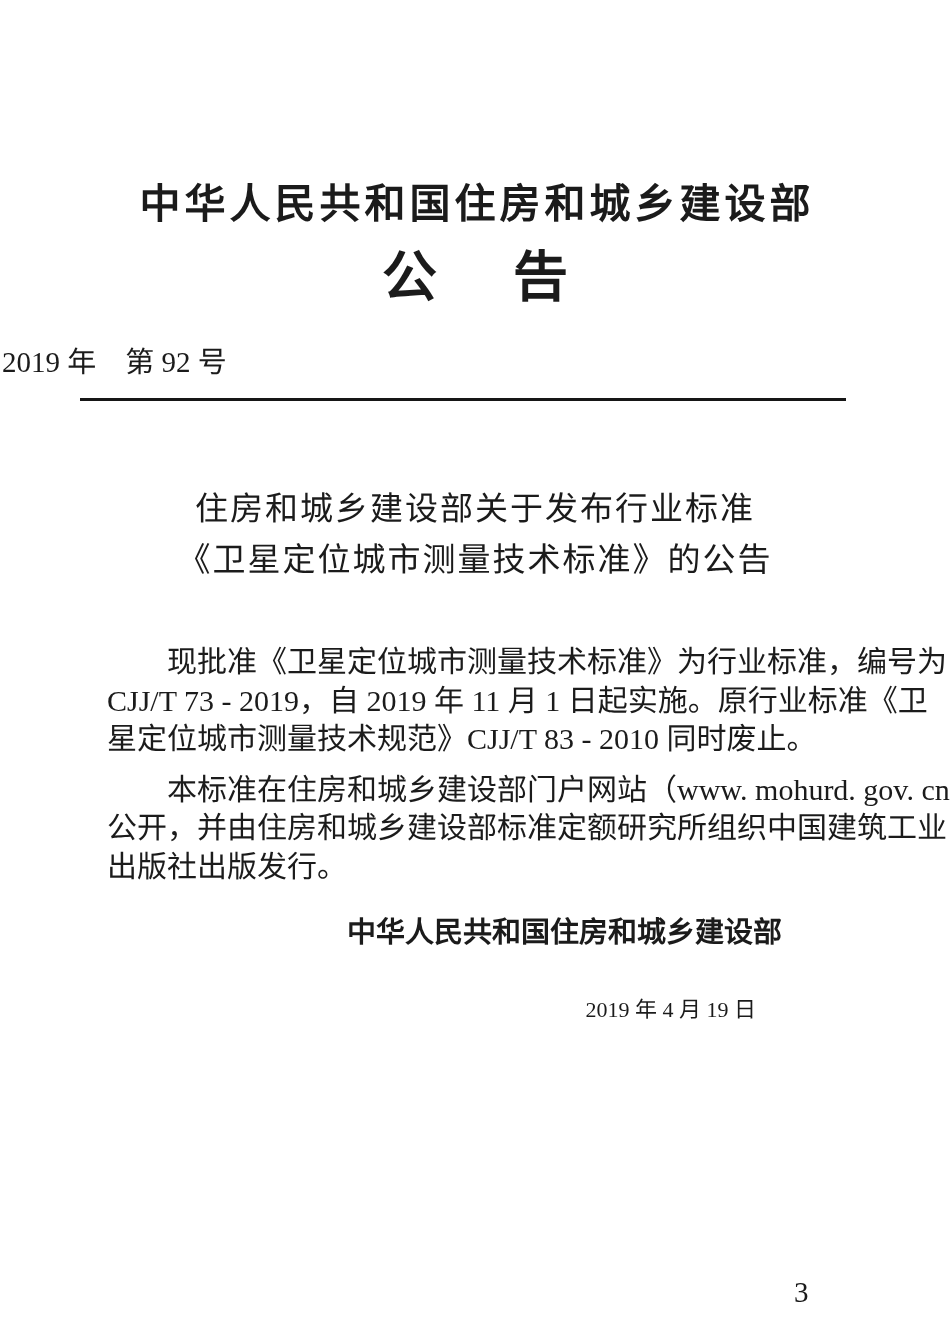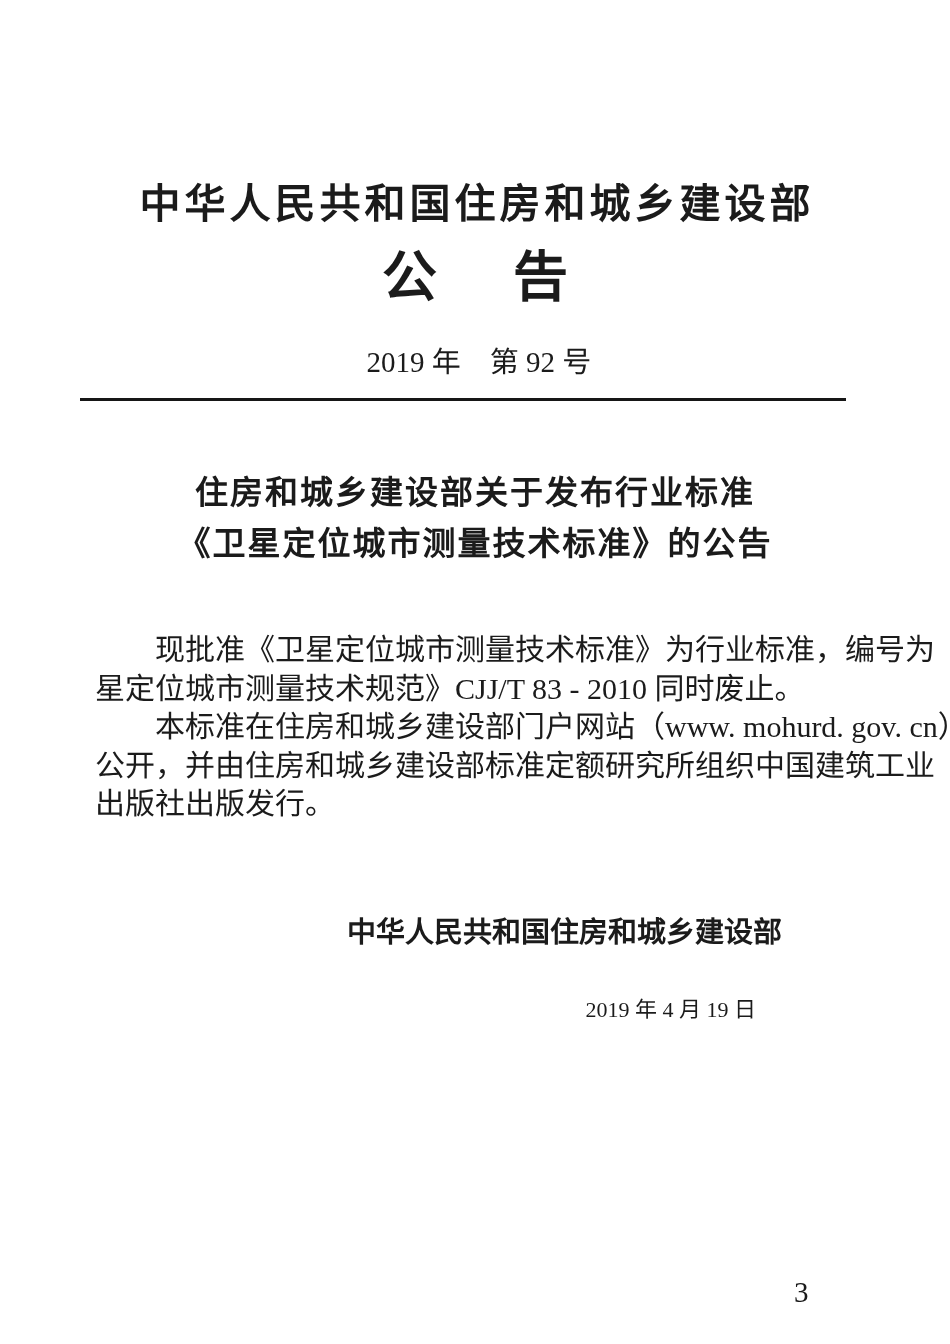--- a/index.html
+++ b/index.html
@@ -38,56 +38,56 @@
     text-align: center;
     font-size: 55px;
     font-weight: 700;
     letter-spacing: 76px;      
     padding-left: 76px;        
     white-space: nowrap;
   }
   .issue-number {
     position: absolute;
     top: 338px;
-    left: 8px;
+    left: 2px;
     right: 0;
-    text-align: center;
+    text-align: left;
     font-size: 29px;
     white-space: nowrap;
   }
   .divider {
     position: absolute;
     top: 398px;
     left: 80px;
     width: 766px;
     height: 0;
     border-top: 3px solid #161616;
   }
   
   .announcement-title {
     position: absolute;
-    top: 468px;
+    top: 484px;
     left: 0;
     right: 0;
     text-align: center;
     font-size: 33px;
-    font-weight: 700;
+    font-weight: 400;
     line-height: 51px;
     letter-spacing: 2px;
   }
   
   .announcement-body {
     position: absolute;
     top: 631px;
     left: 95px;
     width: 762px;
     font-size: 30px;
     line-height: 38.5px;
   }
-  .paragraph { margin: 0; }
+  .paragraph { margin: 12px; }
   .line {
     text-align: justify;
     text-align-last: justify;
     white-space: nowrap;      
   }
   .line.last {
     text-align-last: left;
   }
   .line.first {
     padding-left: 60px;       
@@ -131,20 +131,21 @@
   <div class="divider"></div>
 
   <div class="announcement-title">
     <div>住房和城乡建设部关于发布行业标准</div>
     <div>《卫星定位城市测量技术标准》的公告</div>
   </div>
 
   <div class="announcement-body">
       <div class="paragraph">
         <div class="line first">现批准《卫星定位城市测量技术标准》为行业标准，编号为</div>
+        <div class="line">CJJ/T 73 - 2019，自 2019 年 11 月 1 日起实施。原行业标准《卫</div>
         <div class="line last">星定位城市测量技术规范》CJJ/T 83 - 2010 同时废止。</div>
       </div>
       <div class="paragraph">
         <div class="line first">本标准在住房和城乡建设部门户网站（www. mohurd. gov. cn）</div>
         <div class="line">公开，并由住房和城乡建设部标准定额研究所组织中国建筑工业</div>
         <div class="line last">出版社出版发行。</div>
       </div>
     </div>
 
   <div class="signer">中华人民共和国住房和城乡建设部</div>

